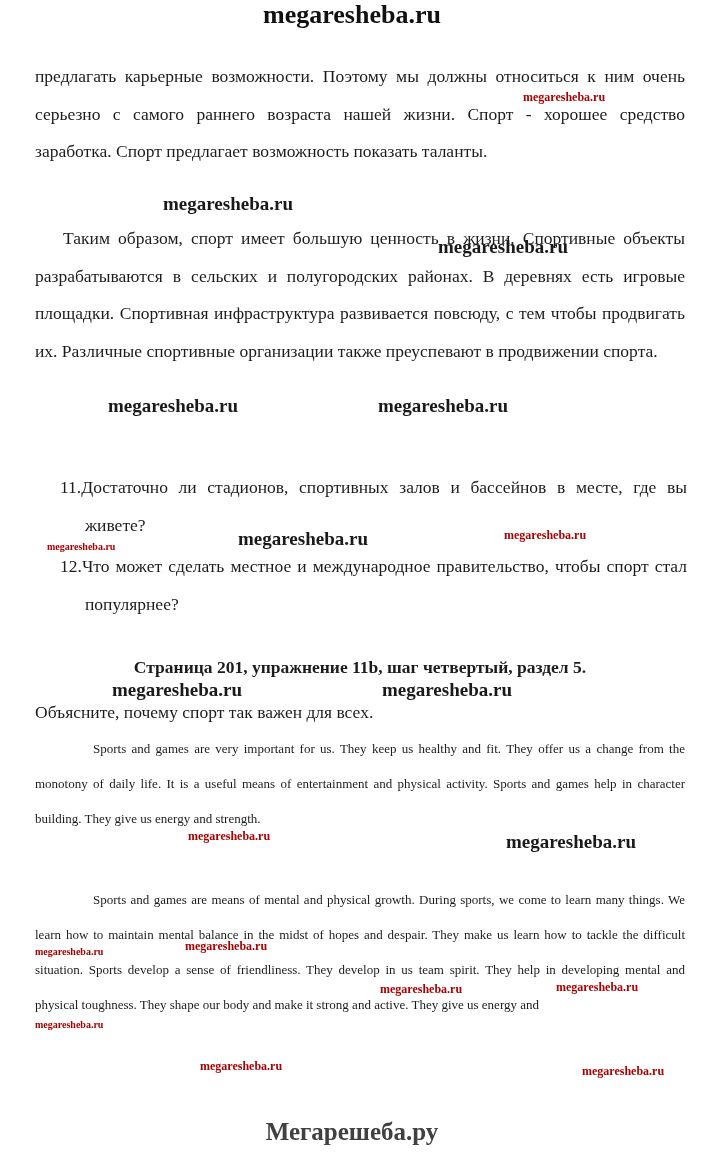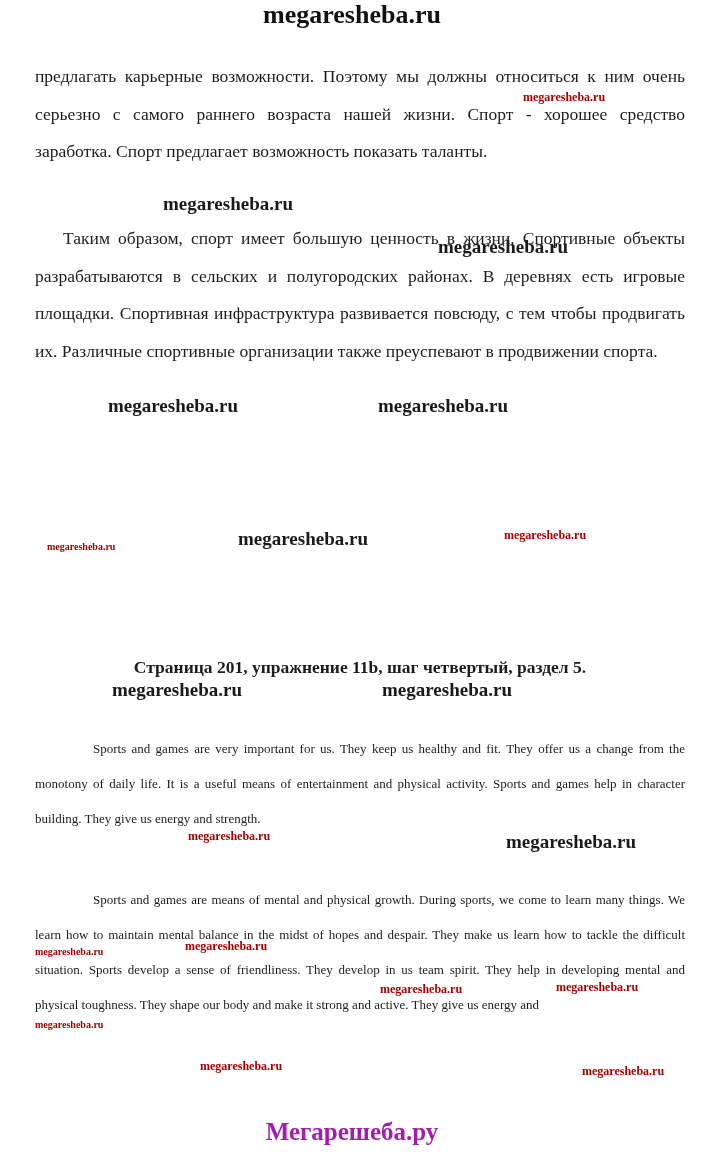--- a/index.html
+++ b/index.html
@@ -49,42 +49,45 @@
     left: 35px; width: 650px;
     font-size: 17.5px;
     line-height: 24px;
   }
   .footer-logo {
     position: absolute;
     top: 1118px; left: 0; width: 100%;
     text-align: center;
     font-size: 25px;
     font-weight: 700;
-    color: #a21caf;
+    color: #404040;
   }
   .wm { position: absolute; white-space: nowrap; z-index: 5; }
   .wm-b  { font-size: 19px; font-weight: 700; color: #1a1a1a; }
   .wm-r  { font-size: 12px; font-weight: 700; color: #aa0000; }
   .wm-rt { font-size: 10px; font-weight: 700; color: #aa0000; }
 </style>
 </head>
 <body>
 
 <div class="page">
 
   <div class="header-wm">megaresheba.ru</div>
 
   <div class="block ru indent-ru" style="top:220px;">Таким образом, спорт имеет большую ценность в жизни. Спортивные объекты разрабатываются в сельских и полугородских районах. В деревнях есть игровые площадки. Спортивная инфраструктура развивается повсюду, с тем чтобы продвигать их. Различные спортивные организации также преуспевают в продвижении спорта.</div>
 
   <div class="block ru" style="top:58px;">предлагать карьерные возможности. Поэтому мы должны относиться к ним очень серьезно с самого раннего возраста нашей жизни. Спорт - хорошее средство заработка. Спорт предлагает возможность показать таланты.</div>
 
+  <div class="question" style="top:468px;">11.Достаточно ли стадионов, спортивных залов и бассейнов в месте, где вы живете?</div>
 
+  <div class="question" style="top:547px;">12.Что может сделать местное и международное правительство, чтобы спорт стал популярнее?</div>
 
   <div class="heading" style="top:655px;">Страница 201, упражнение 11b, шаг четвертый, раздел 5.</div>
 
+  <div class="subtitle" style="top:700px;">Объясните, почему спорт так важен для всех.</div>
 
   <div class="block en indent-en" style="top:731px;">Sports and games are very important for us. They keep us healthy and fit. They offer us a change from the monotony of daily life. It is a useful means of entertainment and physical activity. Sports and games help in character building. They give us energy and strength.</div>
 
   <div class="block en indent-en" style="top:882px;">Sports and games are means of mental and physical growth. During sports, we come to learn many things. We learn how to maintain mental balance in the midst of hopes and despair. They make us learn how to tackle the difficult situation. Sports develop a sense of friendliness. They develop in us team spirit. They help in developing mental and physical toughness. They shape our body and make it strong and active. They give us energy and</div>
 
   <div class="wm wm-b" style="left:163px; top:193px;">megaresheba.ru</div>
   <div class="wm wm-b" style="left:438px; top:236px;">megaresheba.ru</div>
   <div class="wm wm-b" style="left:108px; top:395px;">megaresheba.ru</div>
   <div class="wm wm-b" style="left:378px; top:395px;">megaresheba.ru</div>
   <div class="wm wm-b" style="left:238px; top:528px;">megaresheba.ru</div>

